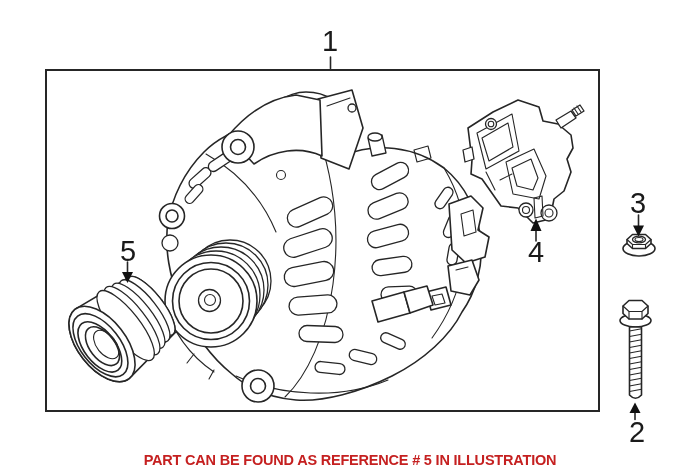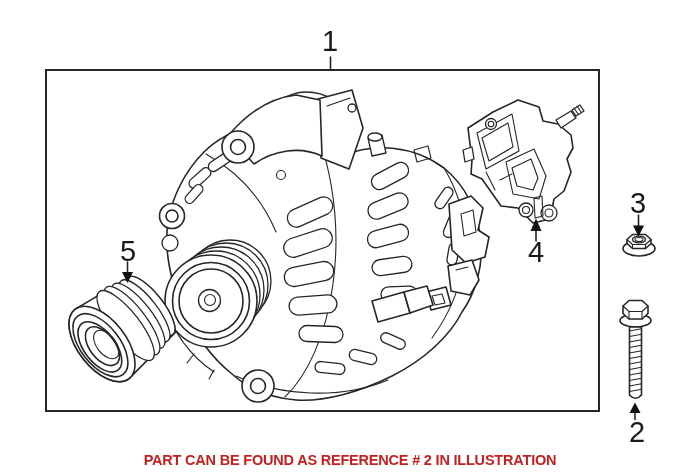--- a/index.html
+++ b/index.html
@@ -215,14 +215,14 @@
       <polygon class="arrowhead" points="127.5,283 122,272 133,272"></polygon>
     </g>
   </svg>
 
   <div class="callout" style="left:330px; top:27px;">1</div>
   <div class="callout" style="left:637px; top:418px;">2</div>
   <div class="callout" style="left:638px; top:189px;">3</div>
   <div class="callout" style="left:536px; top:238px;">4</div>
   <div class="callout" style="left:128px; top:237px;">5</div>
 
-  <div class="footer-note">PART CAN BE FOUND AS REFERENCE # 2 IN ILLUSTRATION</div>
+  <div class="footer-note">PART CAN BE FOUND AS REFERENCE # 5 IN ILLUSTRATION</div>
 </div>
 
 </body></html>

